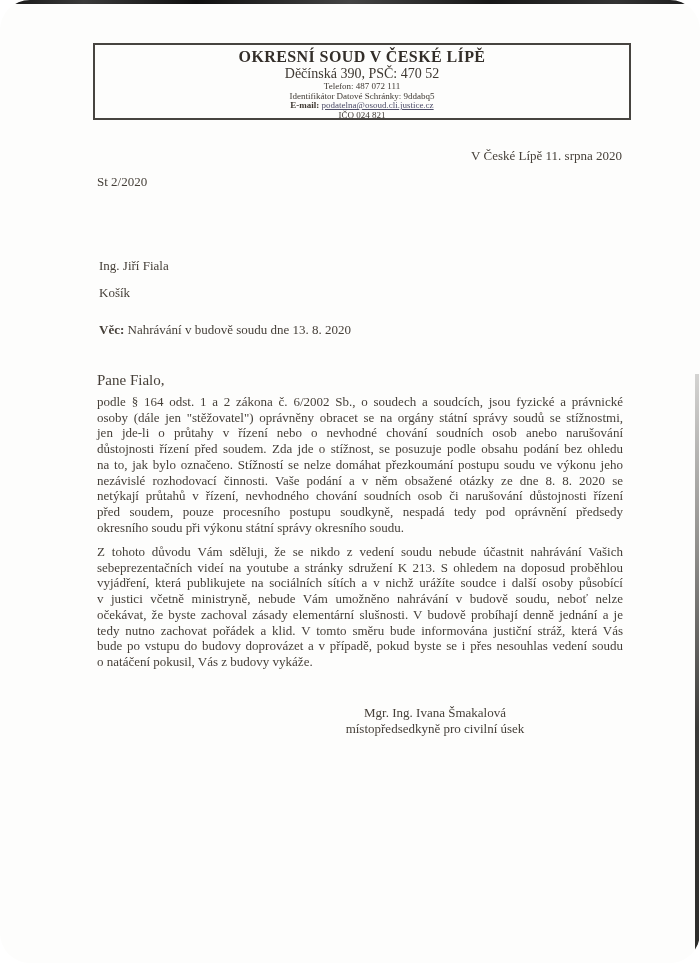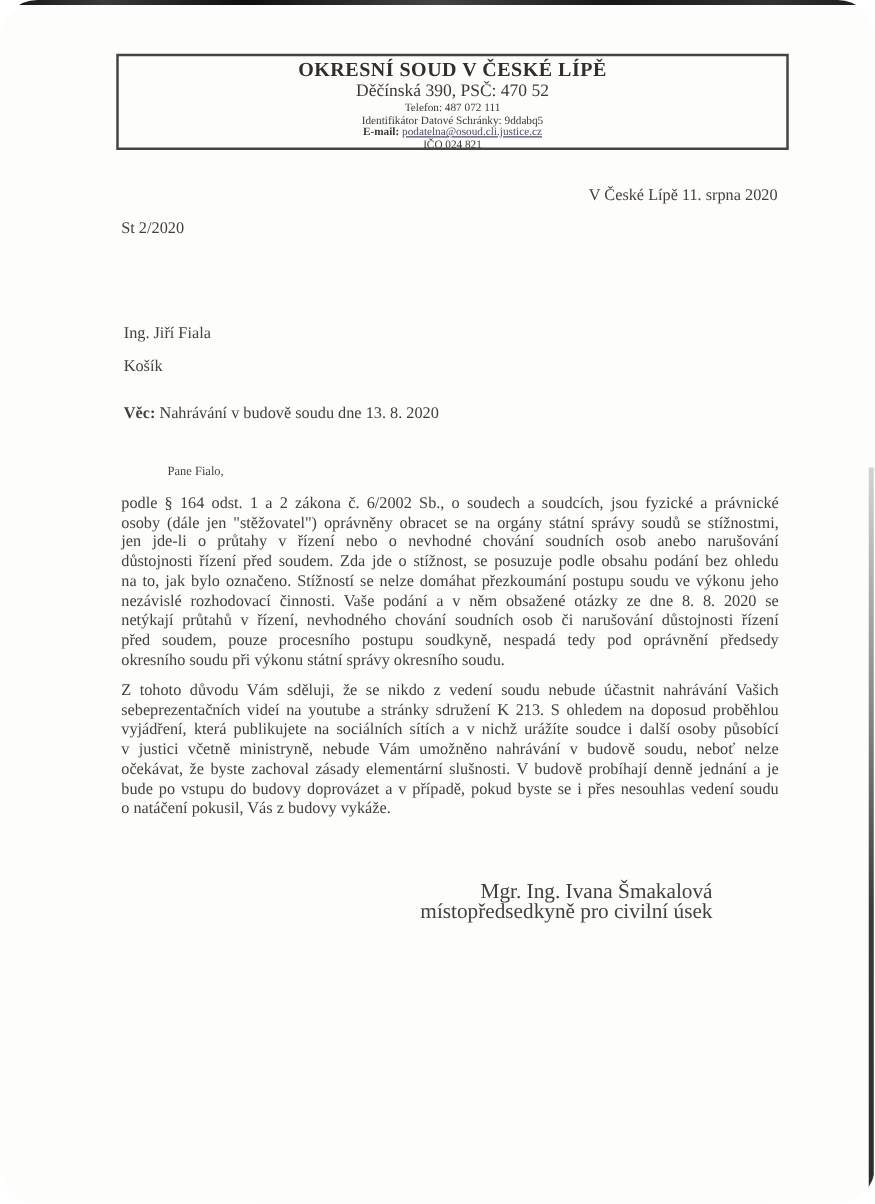--- a/index.html
+++ b/index.html
@@ -81,22 +81,21 @@
   .recipient-city { line-height: 14px; }
   .subject-line {
     position: absolute;
     top: 322px; left: 99px;
     font-size: 13px;
   }
   .subject-label { font-weight: bold; }
   .salutation {
     position: absolute;
     top: 372px; left: 97px;
-    font-size: 10px;
-    margin-left: 37px;
+    font-size: 15px;
   }
   .paragraph {
     position: absolute;
     left: 97px;
     width: 526px;
     font-size: 13px;
   }
   .paragraph-1 { top: 394px; }
   .paragraph-2 { top: 544px; }
   .jline {
@@ -105,22 +104,22 @@
     text-align-last: justify;
     white-space: normal;
   }
   .jline.last {
     text-align-last: left;
   }
   .signature {
     position: absolute;
     top: 705px; left: 300px;
     width: 270px;
-    text-align: right;
-    font-size: 17px;
+    text-align: center;
+    font-size: 13px;
     line-height: 16px;
   }
 </style>
 </head>
 <body>
 
 <div id="page">
 
   <div class="scan-top-edge"></div>
   <div class="scan-right-edge"></div>
@@ -156,20 +155,21 @@
       <div class="jline">netýkají průtahů v řízení, nevhodného chování soudních osob či narušování důstojnosti řízení</div>
       <div class="jline">před soudem, pouze procesního postupu soudkyně, nespadá tedy pod oprávnění předsedy</div>
       <div class="jline last">okresního soudu při výkonu státní správy okresního soudu.</div>
     </div>
   <div class="paragraph paragraph-2">
       <div class="jline">Z tohoto důvodu Vám sděluji, že se nikdo z vedení soudu nebude účastnit nahrávání Vašich</div>
       <div class="jline">sebeprezentačních videí na youtube a stránky sdružení K 213. S ohledem na doposud proběhlou</div>
       <div class="jline">vyjádření, která publikujete na sociálních sítích a v nichž urážíte soudce i další osoby působící</div>
       <div class="jline">v justici včetně ministryně, nebude Vám umožněno nahrávání v budově soudu, neboť nelze</div>
       <div class="jline">očekávat, že byste zachoval zásady elementární slušnosti. V budově probíhají denně jednání a je</div>
+      <div class="jline">tedy nutno zachovat pořádek a klid. V tomto směru bude informována justiční stráž, která Vás</div>
       <div class="jline">bude po vstupu do budovy doprovázet a v případě, pokud byste se i přes nesouhlas vedení soudu</div>
       <div class="jline last">o natáčení pokusil, Vás z budovy vykáže.</div>
     </div>
 
   <div class="signature">
     <div>Mgr. Ing. Ivana Šmakalová</div>
     <div>místopředsedkyně pro civilní úsek</div>
   </div>
 
 </div>

